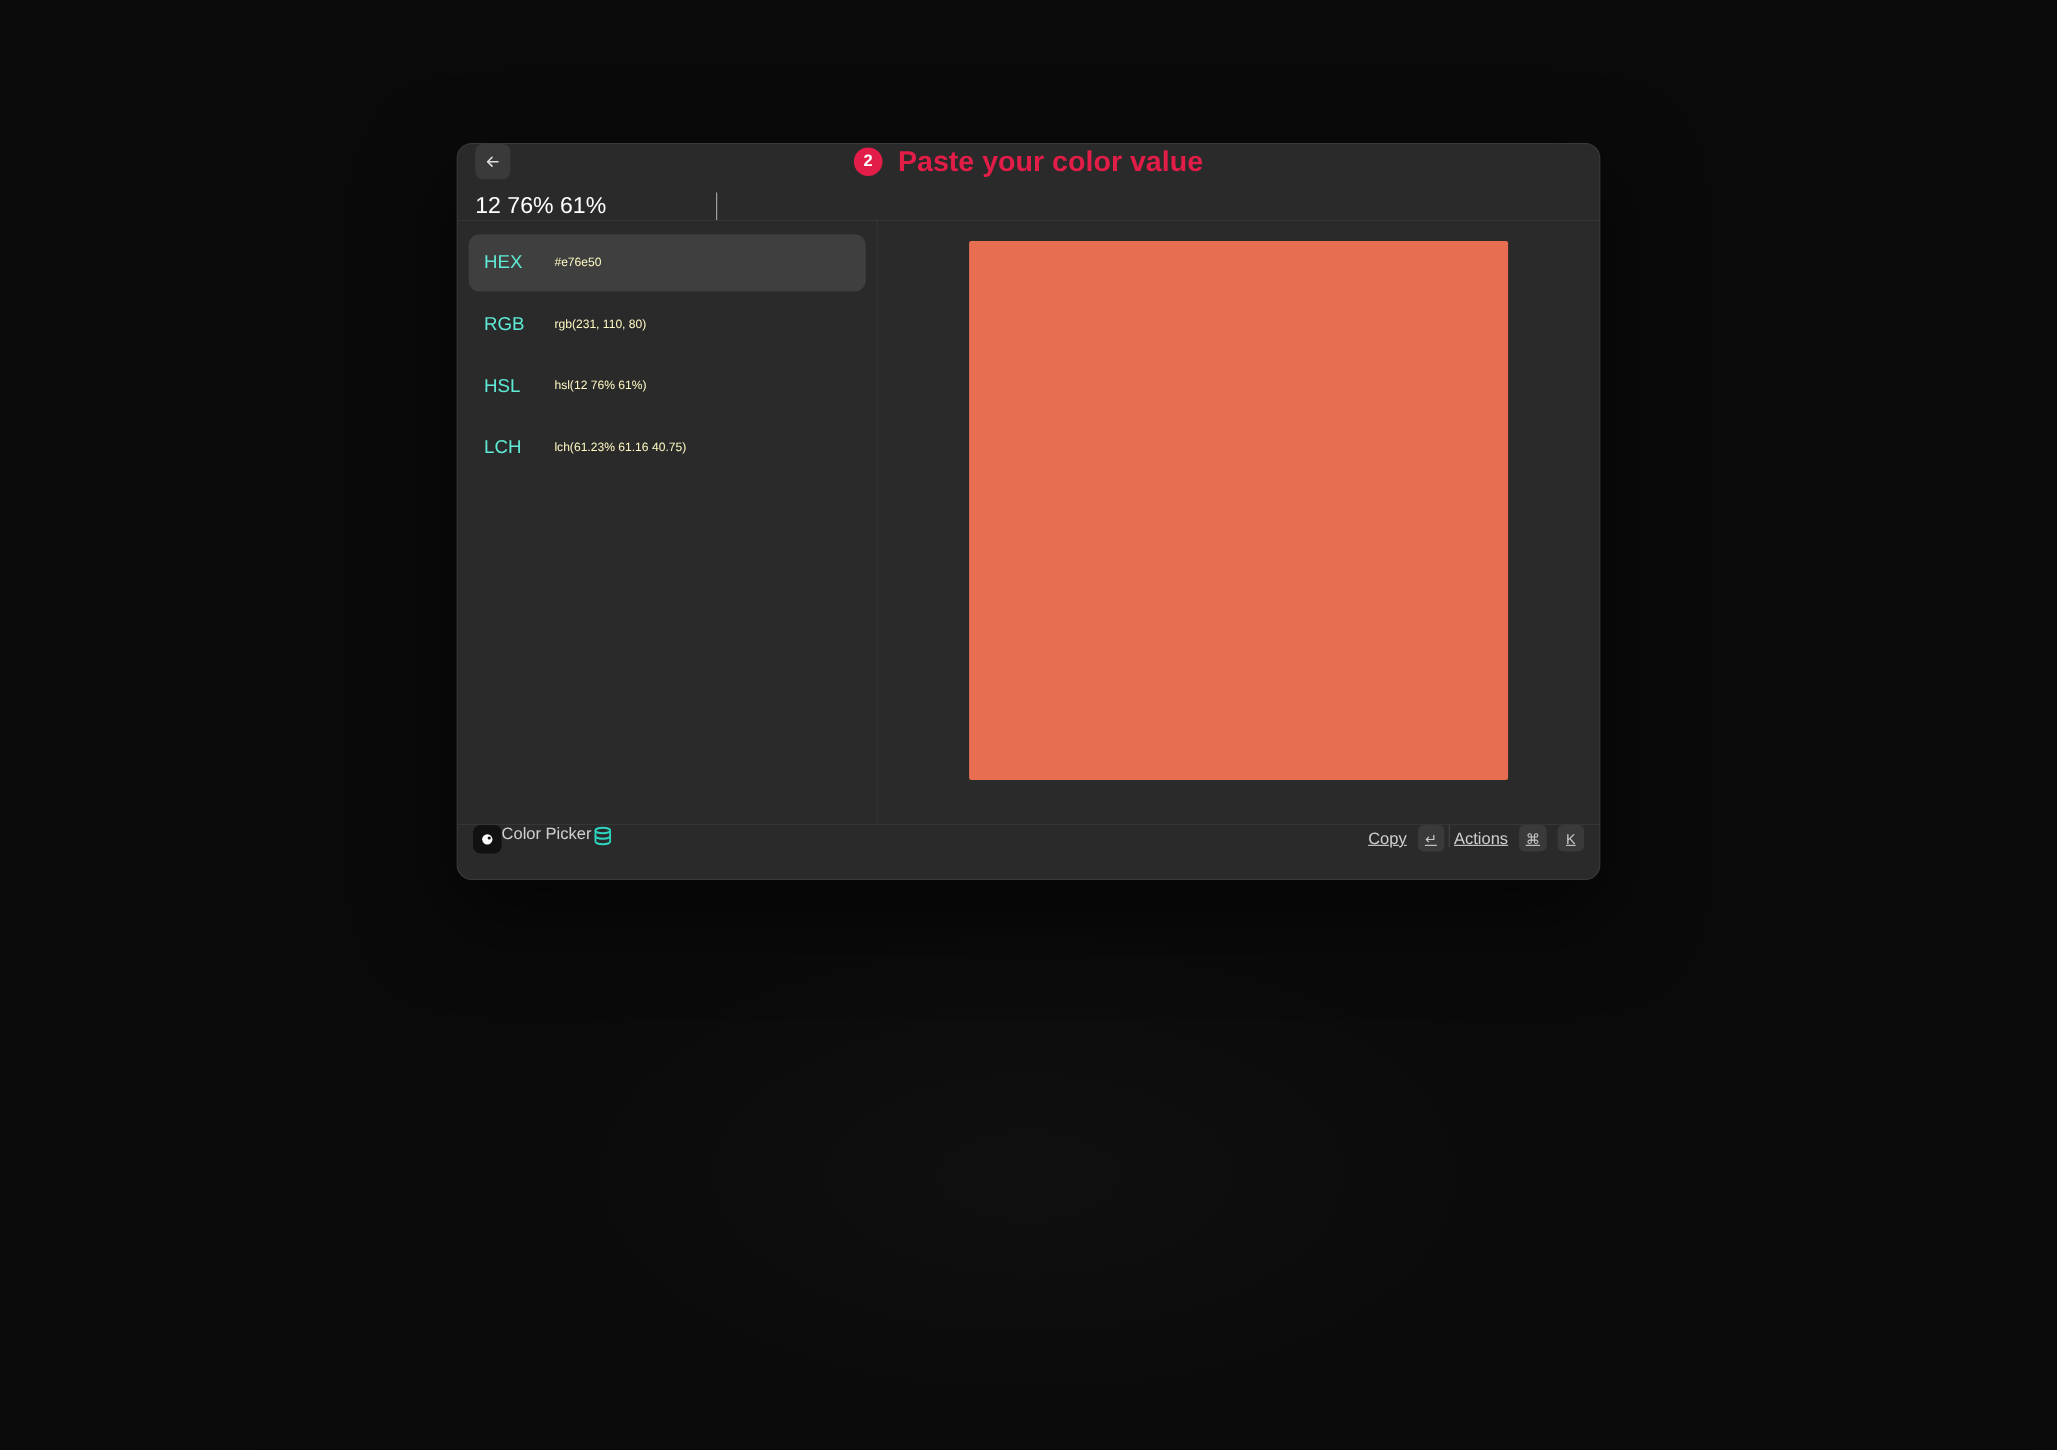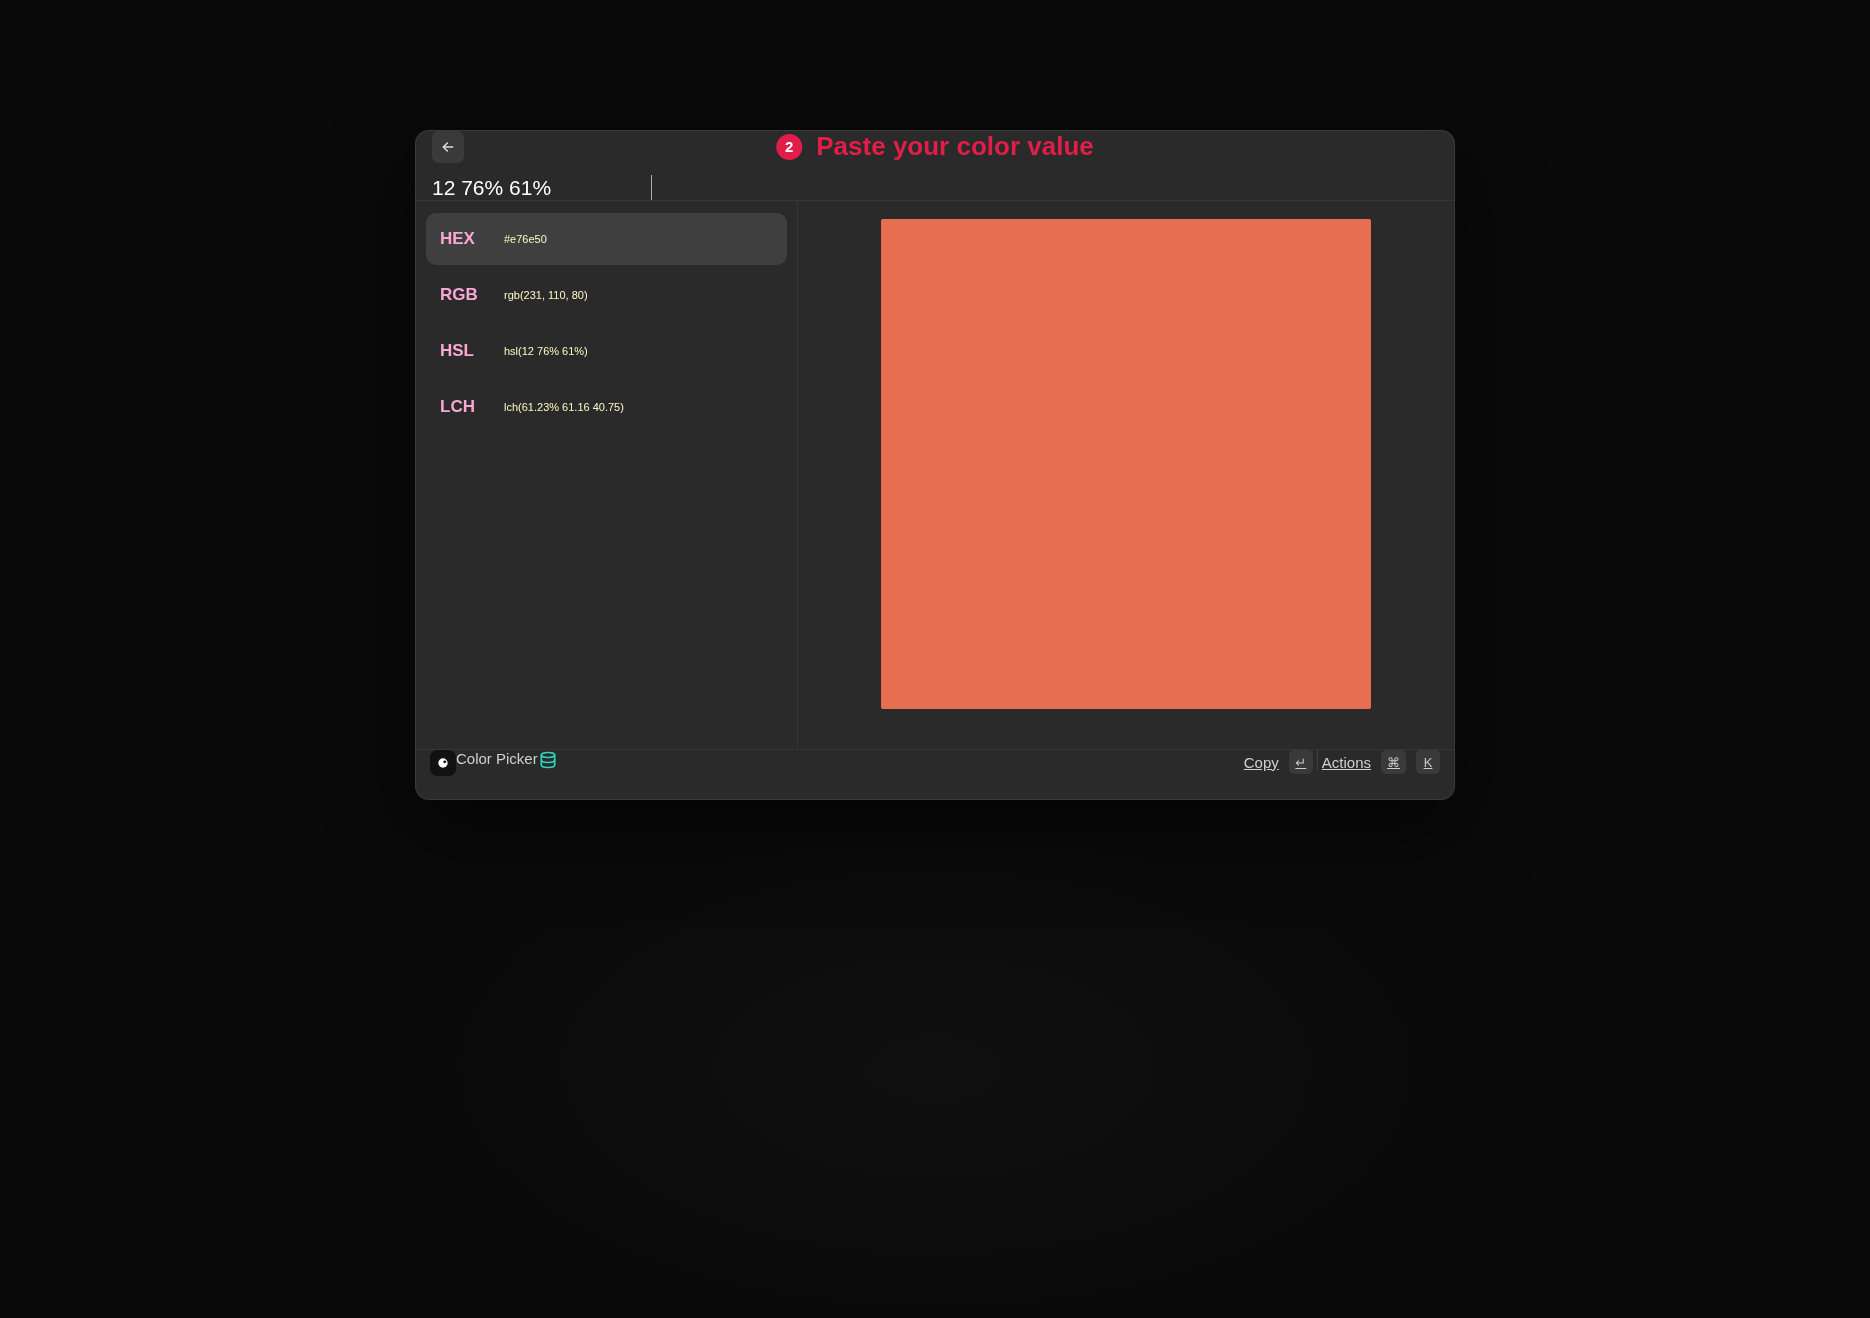--- a/index.html
+++ b/index.html
@@ -110,22 +110,22 @@
     display: flex;
     align-items: center;
     gap: 16px;
     cursor: pointer;
   }
   .format-row.selected {
     background: #3f3f3f;
   }
   .format-label {
     font-size: 17px;
-    font-weight: 700;
-    color: #f9a8d4;
+    font-weight: 400;
+    color: #5eead4;
     min-width: 48px;
   }
   .format-row:nth-child(5) .format-label { min-width: 58px; }
   .format-value {
     font-size: 11px;
     color: #fef9c3;
     white-space: nowrap;
     overflow: hidden;
     text-overflow: ellipsis;
   }

